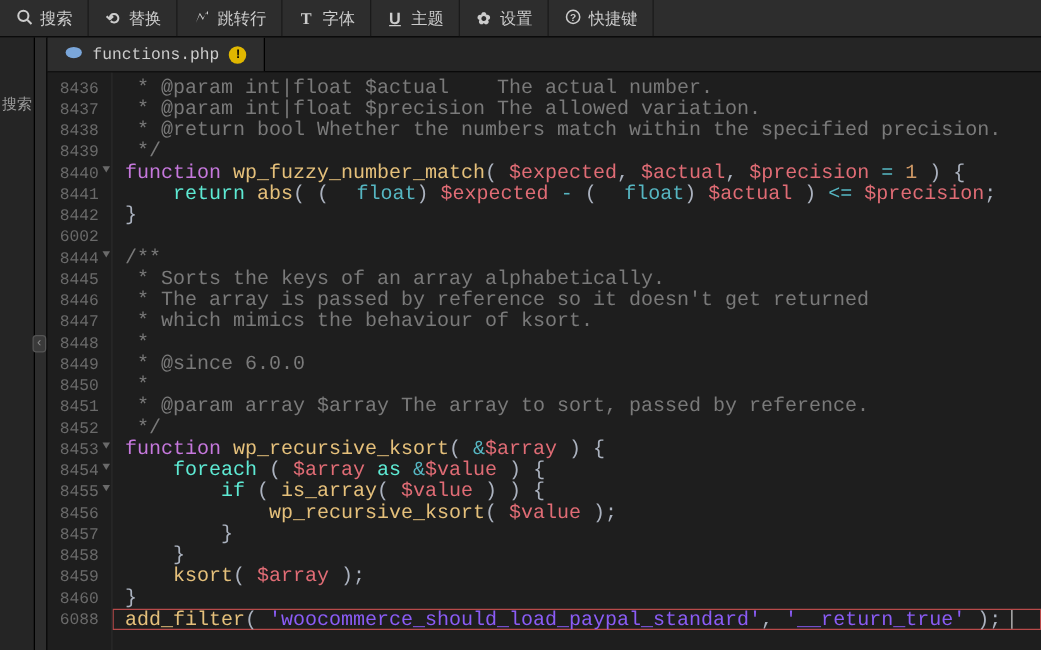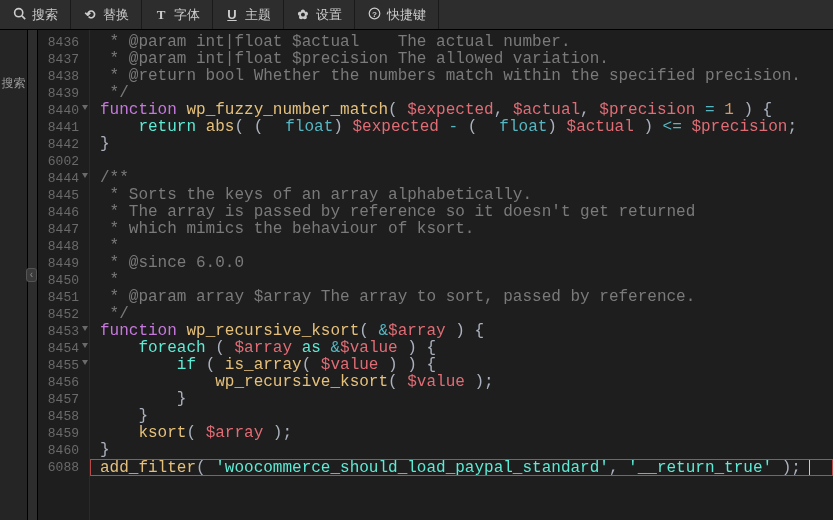--- a/index.html
+++ b/index.html
@@ -146,21 +146,21 @@
   margin-left: -10px;
   padding-left: 9px;
   height: 17px;
 }
 .tok-comment { color: #7a7a7a; }
 .tok-keyword { color: #c678dd; }
 .tok-fn { color: #e5c07b; }
 .tok-var { color: #e06c75; }
 .tok-op { color: #56b6c2; }
 .tok-num { color: #d19a66; }
-.tok-str { color: #5eead4; }
+.tok-str { color: #8b5cf6; }
 .tok-plain { color: #abb2bf; }
 .tok-kw2 { color: #5eead4; }
 .tok-type { color: #56b6c2; margin-left: 22px; }
 .cursor-col {
   display: inline-block;
   width: 1px; height: 15px;
   background: #ccc;
   vertical-align: middle;
   margin-left: 8px;
 }
@@ -176,20 +176,28 @@
           <line x1="11" y1="11" x2="15" y2="15"></line>
         </svg>
     </span>
     <span>搜索</span>
   </div>
   <div class="toolbar-item">
     <span class="toolbar-icon">⟲</span>
     <span>替换</span>
   </div>
   <div class="toolbar-item">
+    <span class="toolbar-icon">
+      <svg width="13" height="13" viewBox="0 0 16 16" fill="#ccc">
+          <path d="M2 14 L6 4 L9 9 L14 2 L14 6 L12 4 L9 11 L6 6 Z"></path>
+        </svg>
+    </span>
+    <span>跳转行</span>
+  </div>
+  <div class="toolbar-item">
     <span class="toolbar-icon" style="font-family:serif;font-weight:bold;">T</span>
     <span>字体</span>
   </div>
   <div class="toolbar-item">
     <span class="toolbar-icon" style="text-decoration:underline;font-weight:bold;">U</span>
     <span>主题</span>
   </div>
   <div class="toolbar-item">
     <span class="toolbar-icon">✿</span>
     <span>设置</span>
@@ -207,20 +215,31 @@
 
 <div class="main">
   <div class="sidebar-left">
     <div>搜索</div>
   </div>
   <div class="sidebar-collapse">
     <div class="sidebar-collapse-badge">‹</div>
   </div>
 
   <div class="editor-area">
+    <div class="tabs">
+      <div class="tab">
+        <span class="tab-icon">
+          <svg width="14" height="10" viewBox="0 0 14 10">
+              <ellipse cx="7" cy="5" rx="6.5" ry="4.5" fill="#7aa6da"></ellipse>
+            </svg>
+        </span>
+        <span>functions.php</span>
+        <span class="warning-icon">!</span>
+      </div>
+    </div>
 
     <div class="code-area">
       <div class="gutter" id="gutter">
           <div class="gutter-line">8436</div>
           <div class="gutter-line">8437</div>
           <div class="gutter-line">8438</div>
           <div class="gutter-line">8439</div>
           <div class="gutter-line">8440<span class="fold-marker"></span></div>
           <div class="gutter-line">8441</div>
           <div class="gutter-line">8442</div>

